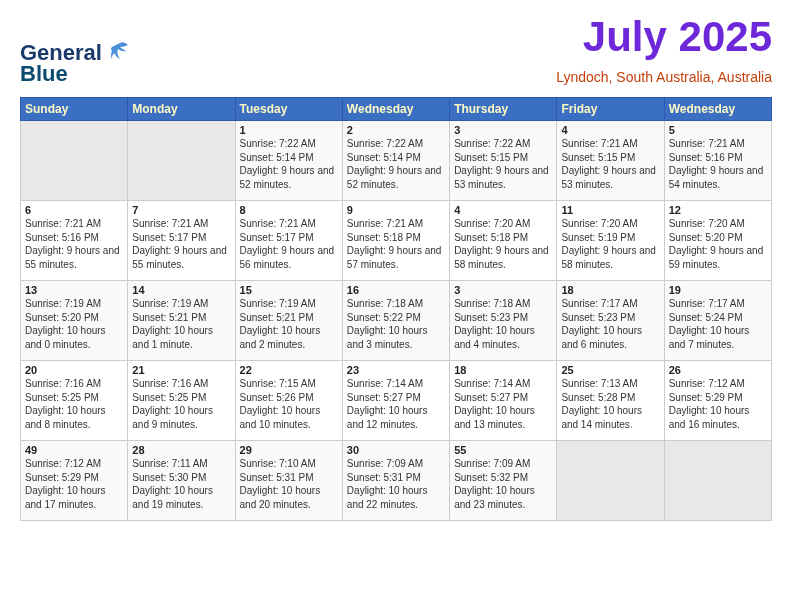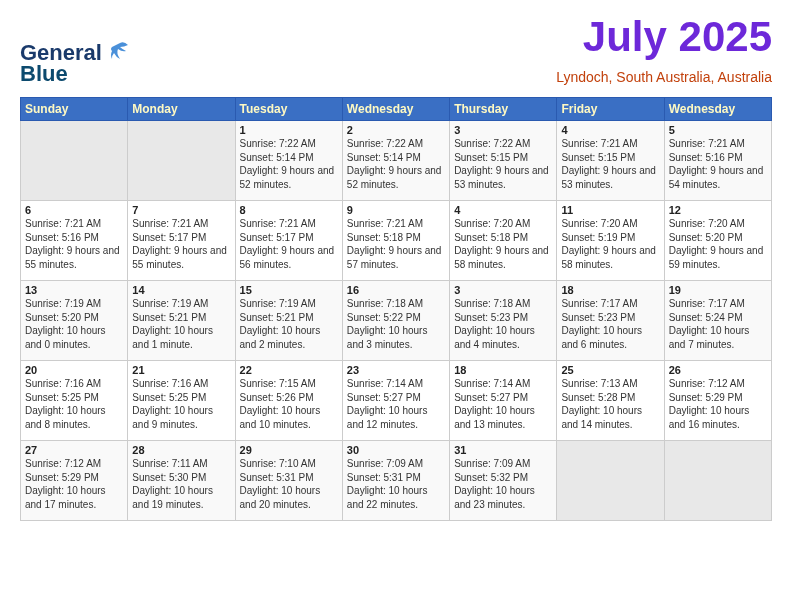--- a/index.html
+++ b/index.html
@@ -231,37 +231,37 @@
             <span class="day-number">25</span>
             <div class="day-info">Sunrise: 7:13 AM<br>Sunset: 5:28 PM<br>Daylight: 10 hours and 14 minutes.</div>
           </td>
           <td>
             <span class="day-number">26</span>
             <div class="day-info">Sunrise: 7:12 AM<br>Sunset: 5:29 PM<br>Daylight: 10 hours and 16 minutes.</div>
           </td>
         </tr>
         <tr class="row-odd">
           <td>
-            <span class="day-number">27</span>
+            <span class="day-number">49</span>
             <div class="day-info">Sunrise: 7:12 AM<br>Sunset: 5:29 PM<br>Daylight: 10 hours and 17 minutes.</div>
           </td>
           <td>
             <span class="day-number">28</span>
             <div class="day-info">Sunrise: 7:11 AM<br>Sunset: 5:30 PM<br>Daylight: 10 hours and 19 minutes.</div>
           </td>
           <td>
             <span class="day-number">29</span>
             <div class="day-info">Sunrise: 7:10 AM<br>Sunset: 5:31 PM<br>Daylight: 10 hours and 20 minutes.</div>
           </td>
           <td>
             <span class="day-number">30</span>
             <div class="day-info">Sunrise: 7:09 AM<br>Sunset: 5:31 PM<br>Daylight: 10 hours and 22 minutes.</div>
           </td>
           <td>
-            <span class="day-number">31</span>
+            <span class="day-number">55</span>
             <div class="day-info">Sunrise: 7:09 AM<br>Sunset: 5:32 PM<br>Daylight: 10 hours and 23 minutes.</div>
           </td>
           <td class="empty-cell"></td>
           <td class="empty-cell"></td>
         </tr>
       </tbody>
   </table>
 </div>
 
 </body></html>

